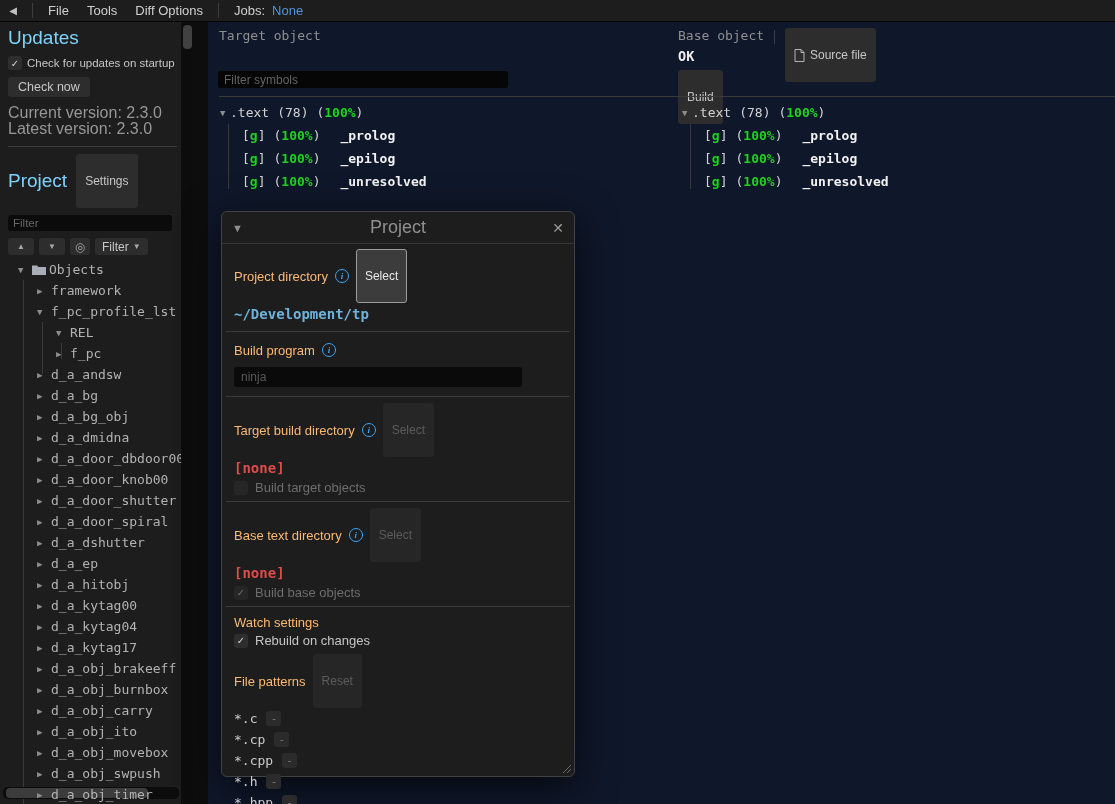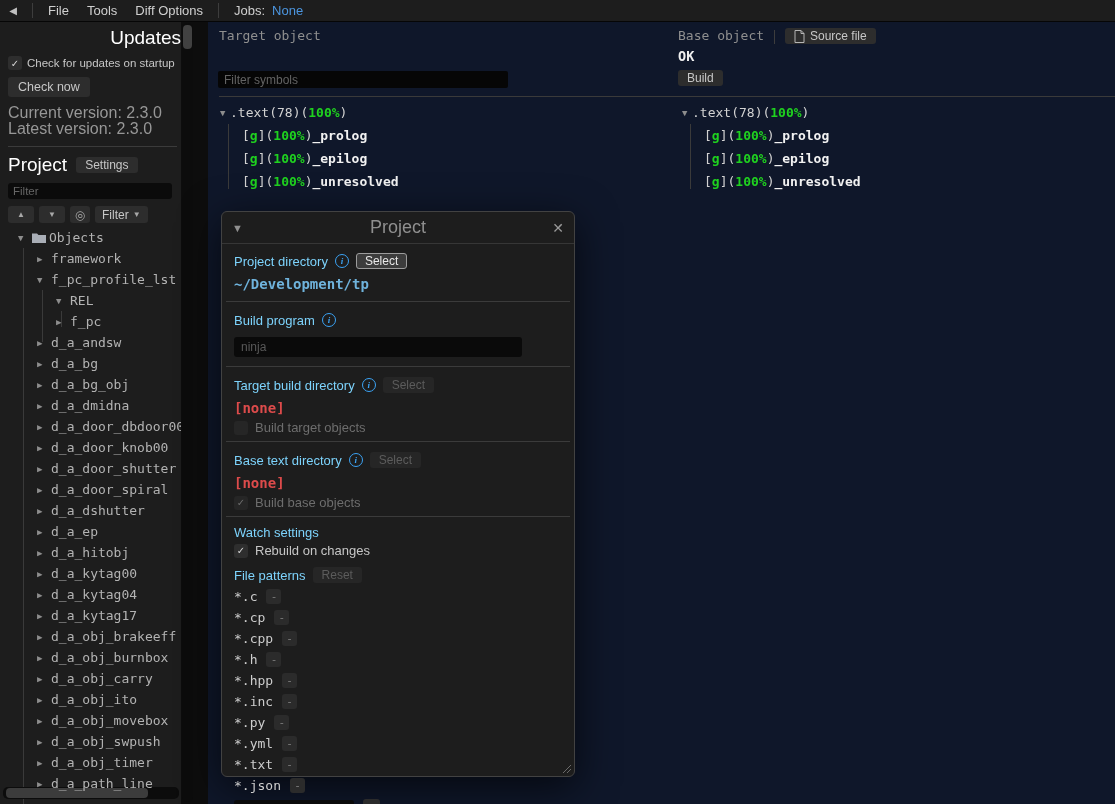--- a/index.html
+++ b/index.html
@@ -12,32 +12,32 @@
     border-bottom:1px solid #060606;display:flex;align-items:center;color:#d0d0d0;font-size:13px;}
   .tb-back{width:26px;text-align:center;font-size:10px;color:#c0c0c0;cursor:default;}
   .tb-vsep{width:1px;height:15px;background:#3d3d3d;margin:0 6px;}
   .tb-item{padding:0 9px;cursor:default;}
   .tb-jobs{color:#cfcfcf;margin-left:9px;}
   .tb-none{color:#4c96e0;margin-left:7px;}
 
   
   #sidebar{position:absolute;left:0;top:22px;width:181px;height:782px;background:#1d1d1d;
     padding:4px 0 0 8px;overflow:hidden;}
-  .h1{font-size:19px;color:#ffffff;margin:1px 0 7px 0;text-align:right;}
+  .h1{font-size:19px;color:#7dd3fc;margin:1px 0 7px 0;}
   .cbrow{display:flex;align-items:center;gap:5px;margin:1px 0 7px 0;}
   .cb{width:14px;height:14px;flex:0 0 14px;background:#2e2e2e;border-radius:3px;display:inline-flex;
     align-items:center;justify-content:center;font-size:10px;color:#d8d8d8;}
   .cb.empty{color:transparent;}
   .cb.dis{background:#262626;color:#6d6d6d;}
   .cb.dis.empty{color:transparent;}
   .cbl{font-size:11.5px;color:#c6c6c6;white-space:nowrap;}
   .cbl.dis{color:#6d6d6d;}
   .btn{display:inline-flex;align-items:center;gap:5px;background:#2d2d2d;border:1px solid transparent;
     border-radius:3px;color:#c7c7c7;font-size:12.5px;padding:2px 9px;white-space:nowrap;cursor:default;}
-  .btn.small{font-size:12px;padding:0 8px;}
+  .btn.small{font-size:12px;padding:19px 8px;}
   .btn.dis{background:#262626;color:#5c5c5c;}
   .btn.focus{background:#3c3c3c;border:1px solid #9c9c9c;color:#e8e8e8;}
   .vertxt{font-size:16px;color:#979797;line-height:16px;}
   hr.sep{border:0;border-top:1px solid #3b3b3b;margin:9px 4px 7px 0;}
   .projhead{display:flex;align-items:center;gap:9px;margin:0 0 7px 0;}
   .sb-input{width:164px;height:16px;background:#0b0b0b;border:none;border-radius:3px;color:#cfcfcf;
     padding:0 5px;font-size:11.5px;margin-bottom:7px;display:block;}
   .sb-input::placeholder{color:#666;}
   .ttools{display:flex;align-items:center;gap:5px;margin-bottom:4px;}
   .tbtn{width:26px;height:17px;background:#2d2d2d;border-radius:3px;color:#a8a8a8;font-size:8px;
@@ -69,40 +69,40 @@
     border-radius:2px;color:#cfcfcf;padding:0 6px;font-size:12px;}
   #symfilter::placeholder{color:#636363;}
   .hvsep{position:absolute;width:1px;height:14px;background:#3d3d3d;}
   .hline{position:absolute;left:11px;top:74px;width:898px;height:1px;background:#3a3a3a;}
   .symcol{position:absolute;top:79px;width:440px;}
   .shead,.srow{height:23px;display:flex;align-items:center;font-family:"DejaVu Sans Mono","Liberation Mono",monospace;
     font-size:13px;white-space:nowrap;position:relative;z-index:1;}
   .shead{color:#d2d2d2;}
   .srow{padding-left:26px;}
   .stw{width:14px;flex:0 0 14px;color:#8d8d8d;font-size:9px;padding-left:4px;}
-  .seg{}
+  .seg{margin-left:8px;}
   .dim{color:#d2d2d2;}
   .paren::before{content:"(";color:#d2d2d2;}
   .paren::after{content:")";color:#d2d2d2;}
   .bracket::before{content:"[";color:#d2d2d2;}
   .bracket::after{content:"]";color:#d2d2d2;}
   .green{color:#1fd21f;font-weight:bold;}
-  .sym{margin-left:0;color:#f2f2f2;font-weight:bold;}
+  .sym{margin-left:20px;color:#f2f2f2;font-weight:bold;}
   .sguide{position:absolute;left:12px;top:23px;width:1px;height:65px;background:#3a3a3a;z-index:0;}
 
   
   #dialog{position:absolute;left:221px;top:211px;width:354px;height:566px;background:#1d1d1d;
     border:1px solid #424242;border-radius:6px;box-shadow:0 10px 40px rgba(0,0,0,0.65);z-index:10;}
   .dlg-title{height:32px;display:flex;align-items:center;border-bottom:1px solid #363636;padding:0 10px;}
   .dlg-collapse{color:#8f8f8f;font-size:11px;width:20px;}
   .dlg-name{flex:1;text-align:center;color:#8f8f8f;font-size:18px;}
   .dlg-close{color:#9a9a9a;font-size:14px;width:20px;text-align:right;}
   .dlg-body{padding:5px 12px 0 12px;position:relative;}
   .frow{display:flex;align-items:center;gap:7px;min-height:24px;}
-  .flabel{font-size:13px;color:#7dd3fc;}
+  .flabel{font-size:13px;color:#fdba74;}
   .flabel.plain{margin:8px 0 2px 0;}
   .info{width:14px;height:14px;border:1.5px solid #3ba3f5;border-radius:50%;color:#3ba3f5;
     display:inline-flex;align-items:center;justify-content:center;font-size:9px;font-weight:bold;
     font-family:"Liberation Serif","DejaVu Serif",serif;font-style:italic;}
   .dpath{font-family:"DejaVu Sans Mono","Liberation Mono",monospace;font-size:14px;font-weight:bold;
     color:#6fb3dc;margin:3px 0 9px 0;}
   hr.dsep{border:0;border-top:1px solid #3b3b3b;margin:6px -8px;}
   .dlg-input{width:288px;height:20px;background:#0a0a0a;border:none;border-radius:3px;color:#cfcfcf;
     padding:0 7px;font-size:12px;margin:5px 0 9px 0;display:block;}
   .dlg-input::placeholder{color:#585858;}

